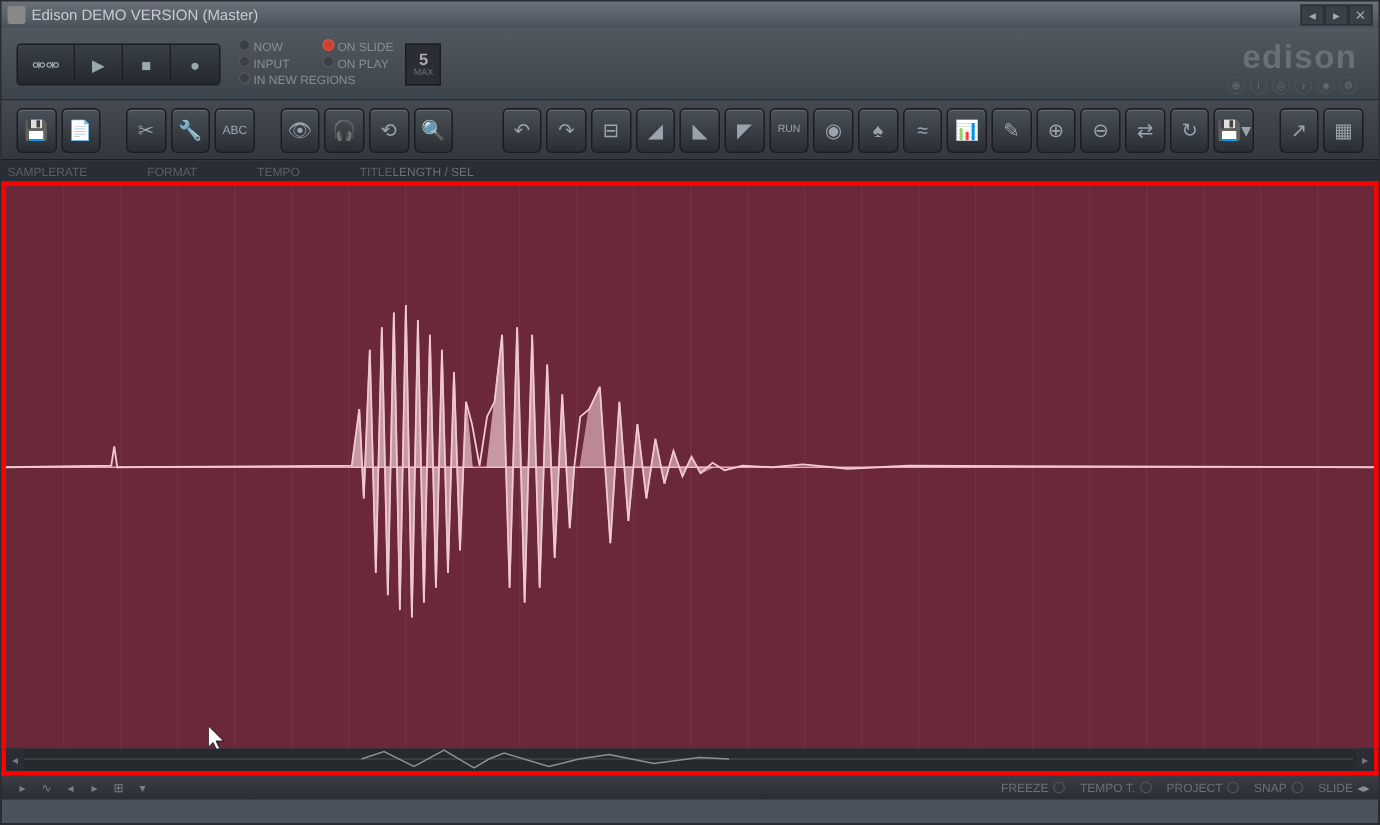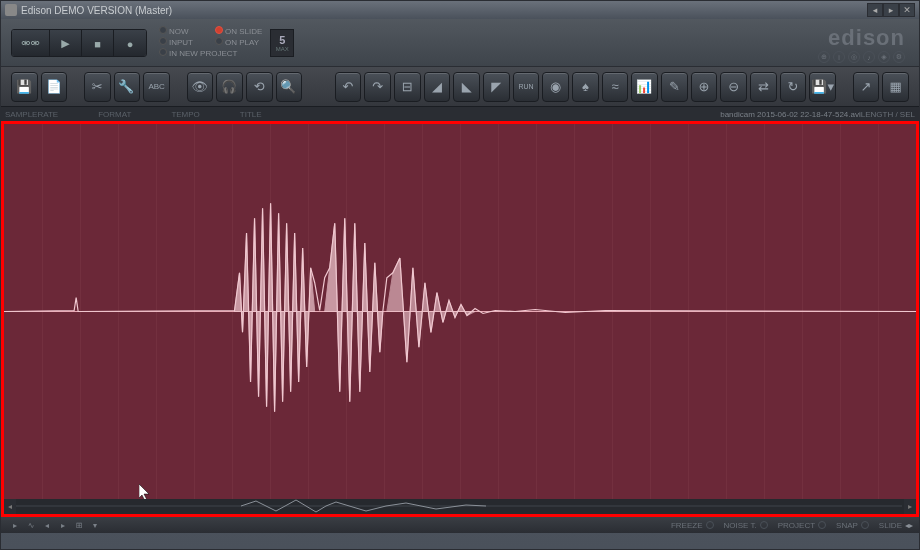--- a/index.html
+++ b/index.html
@@ -76,21 +76,21 @@
         <span>ON SLIDE</span>
       </div>
       <div class="rec-row">
         <span class="rec-dot"></span>
         <span class="rec-label">INPUT</span>
         <span class="rec-dot"></span>
         <span>ON PLAY</span>
       </div>
       <div class="rec-row">
         <span class="rec-dot"></span>
-        <span>IN NEW PROJECT</span>
+        <span>IN NEW REGIONS</span>
       </div>
     </div>
     <div class="max-box">
       <div class="num">5</div>
       <div class="lbl">MAX</div>
     </div>
     <div class="brand">edison</div>
     <div class="mini-icons">
       <div class="mini-icon">⊕</div>
       <div class="mini-icon">i</div>
@@ -134,21 +134,20 @@
     <div class="tool-gap"></div>
     <div class="tool-btn">↗</div>
     <div class="tool-btn">▦</div>
   </div>
 
   <div class="info-bar">
     <span class="info-label">SAMPLERATE</span>
     <span class="info-label">FORMAT</span>
     <span class="info-label">TEMPO</span>
     <span>TITLE</span>
-    <span class="info-title">bandicam 2015-06-02 22-18-47-524.avi</span>
     <span class="info-right">LENGTH / SEL</span>
   </div>
 
   <div class="waveform-container">
     <svg class="waveform" viewBox="0 0 910 378" preserveAspectRatio="none">
       <line x1="0" y1="189" x2="910" y2="189" stroke="#e8a8b4" stroke-width="1"></line>
       <g stroke="#f0c8d0" stroke-width="1" fill="#f0c8d0">
         <path d="M 0 189 L 70 188 L 72 175 L 74 189 L 230 188 L 235 150 L 238 210 L 242 110 L 246 260 L 250 95 L 254 275 L 258 85 L 262 285 L 266 80 L 270 290 L 274 90 L 278 280 L 282 100 L 286 270 L 290 110 L 294 260 L 298 125 L 302 245 L 306 145 L 310 160 L 315 188 L 320 155 L 325 145 L 330 100 L 335 270 L 340 95 L 345 280 L 350 100 L 355 270 L 360 120 L 365 250 L 370 140 L 375 230 L 378 189 L 382 155 L 388 150 L 395 135 L 402 240 L 408 145 L 414 225 L 420 160 L 426 210 L 432 170 L 438 200 L 444 178 L 450 195 L 456 182 L 462 193 L 470 186 L 478 191 L 490 188 L 510 189 L 530 187 L 560 190 L 600 188 L 910 189" fill="none" stroke-width="1.2"></path>
         <path d="M 230 189 L 235 150 L 238 210 L 242 110 L 246 260 L 250 95 L 254 275 L 258 85 L 262 285 L 266 80 L 270 290 L 274 90 L 278 280 L 282 100 L 286 270 L 290 110 L 294 260 L 298 125 L 302 245 L 306 145 L 310 189 Z" fill="#f0c8d0" opacity="0.7"></path>
         <path d="M 320 189 L 325 145 L 330 100 L 335 270 L 340 95 L 345 280 L 350 100 L 355 270 L 360 120 L 365 250 L 370 140 L 375 230 L 378 189 Z" fill="#f0c8d0" opacity="0.7"></path>
@@ -202,21 +201,21 @@
     <div class="footer-btn">◂</div>
     <div class="footer-btn">▸</div>
     <div class="footer-btn">⊞</div>
     <div class="footer-btn">▾</div>
     <div class="footer-right">
       <div class="footer-opt">
           <span>FREEZE</span>
           <span class="footer-dot"></span>
         </div>
       <div class="footer-opt">
-          <span>NOISE T.</span>
+          <span>TEMPO T.</span>
           <span class="footer-dot"></span>
         </div>
       <div class="footer-opt">
           <span>PROJECT</span>
           <span class="footer-dot"></span>
         </div>
       <div class="footer-opt">
           <span>SNAP</span>
           <span class="footer-dot"></span>
         </div>

